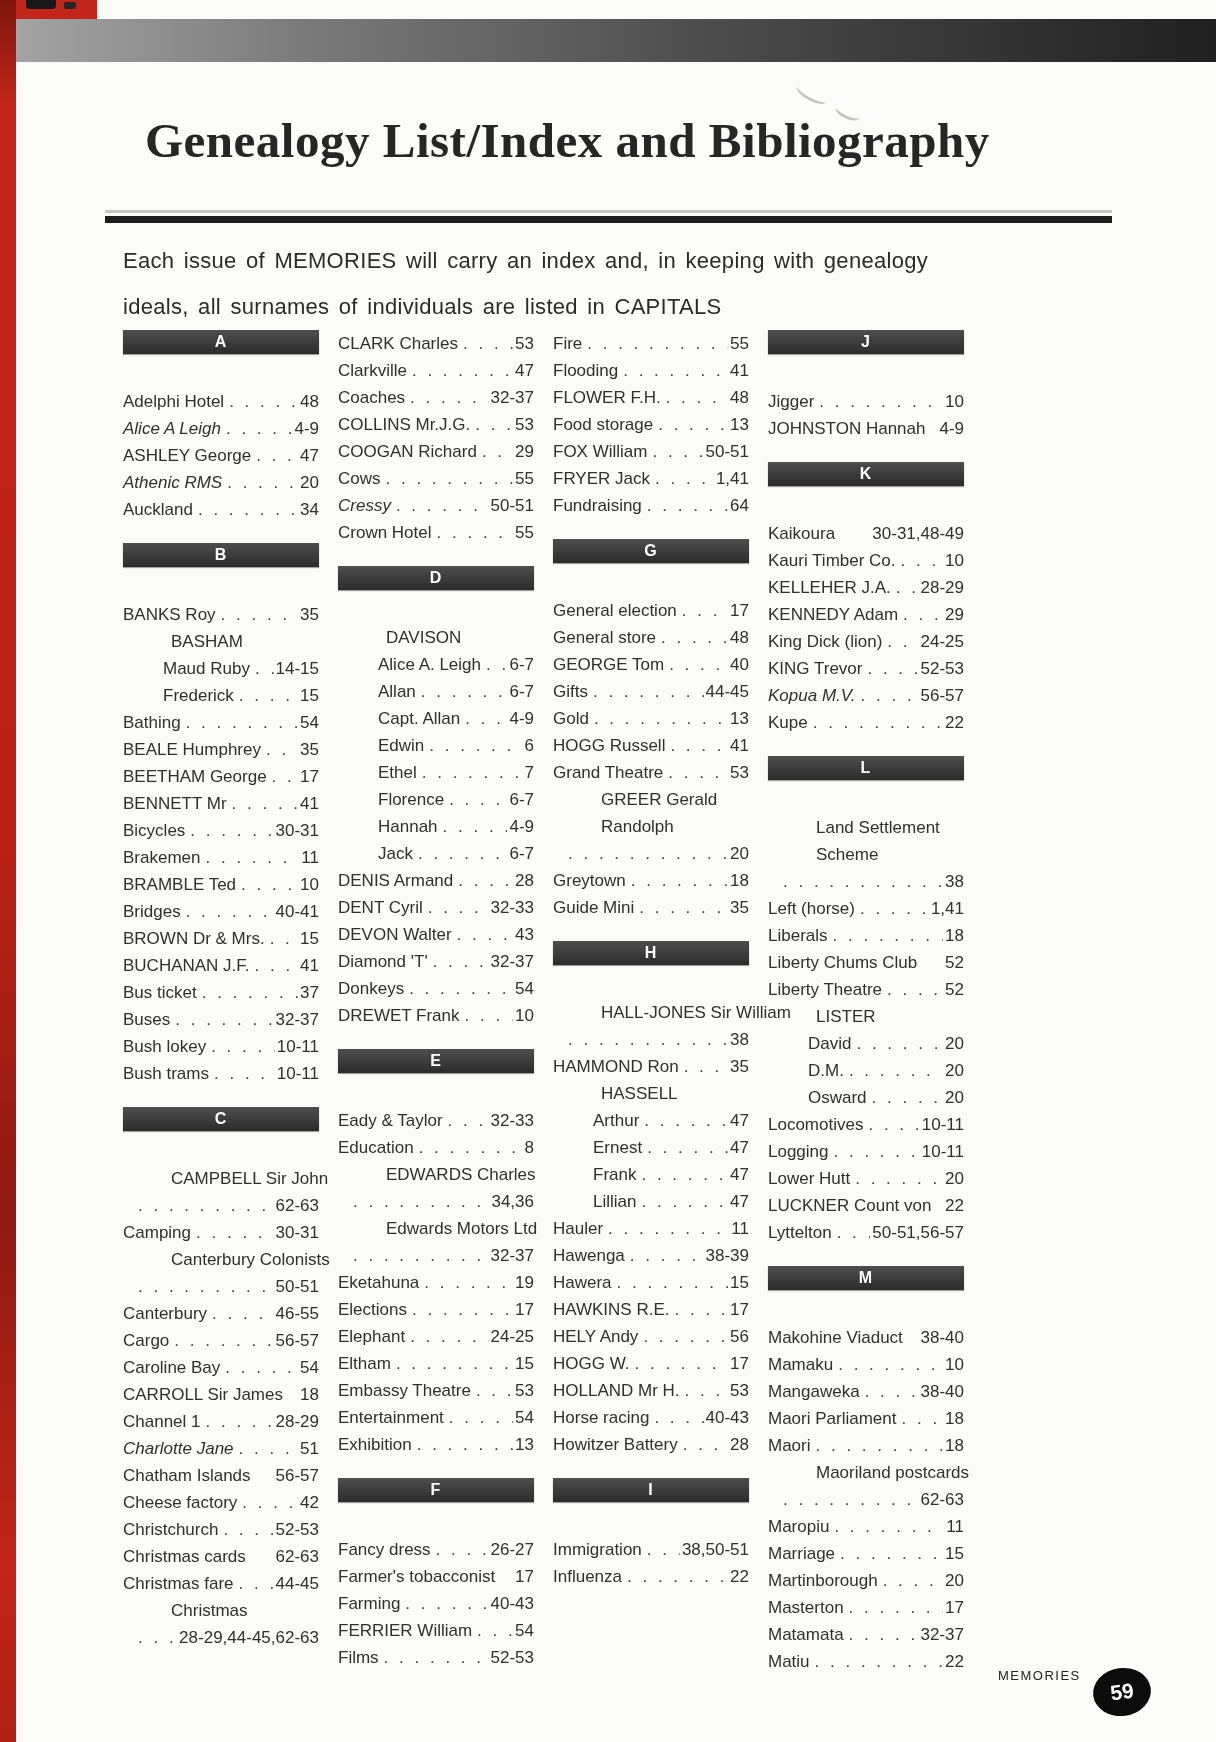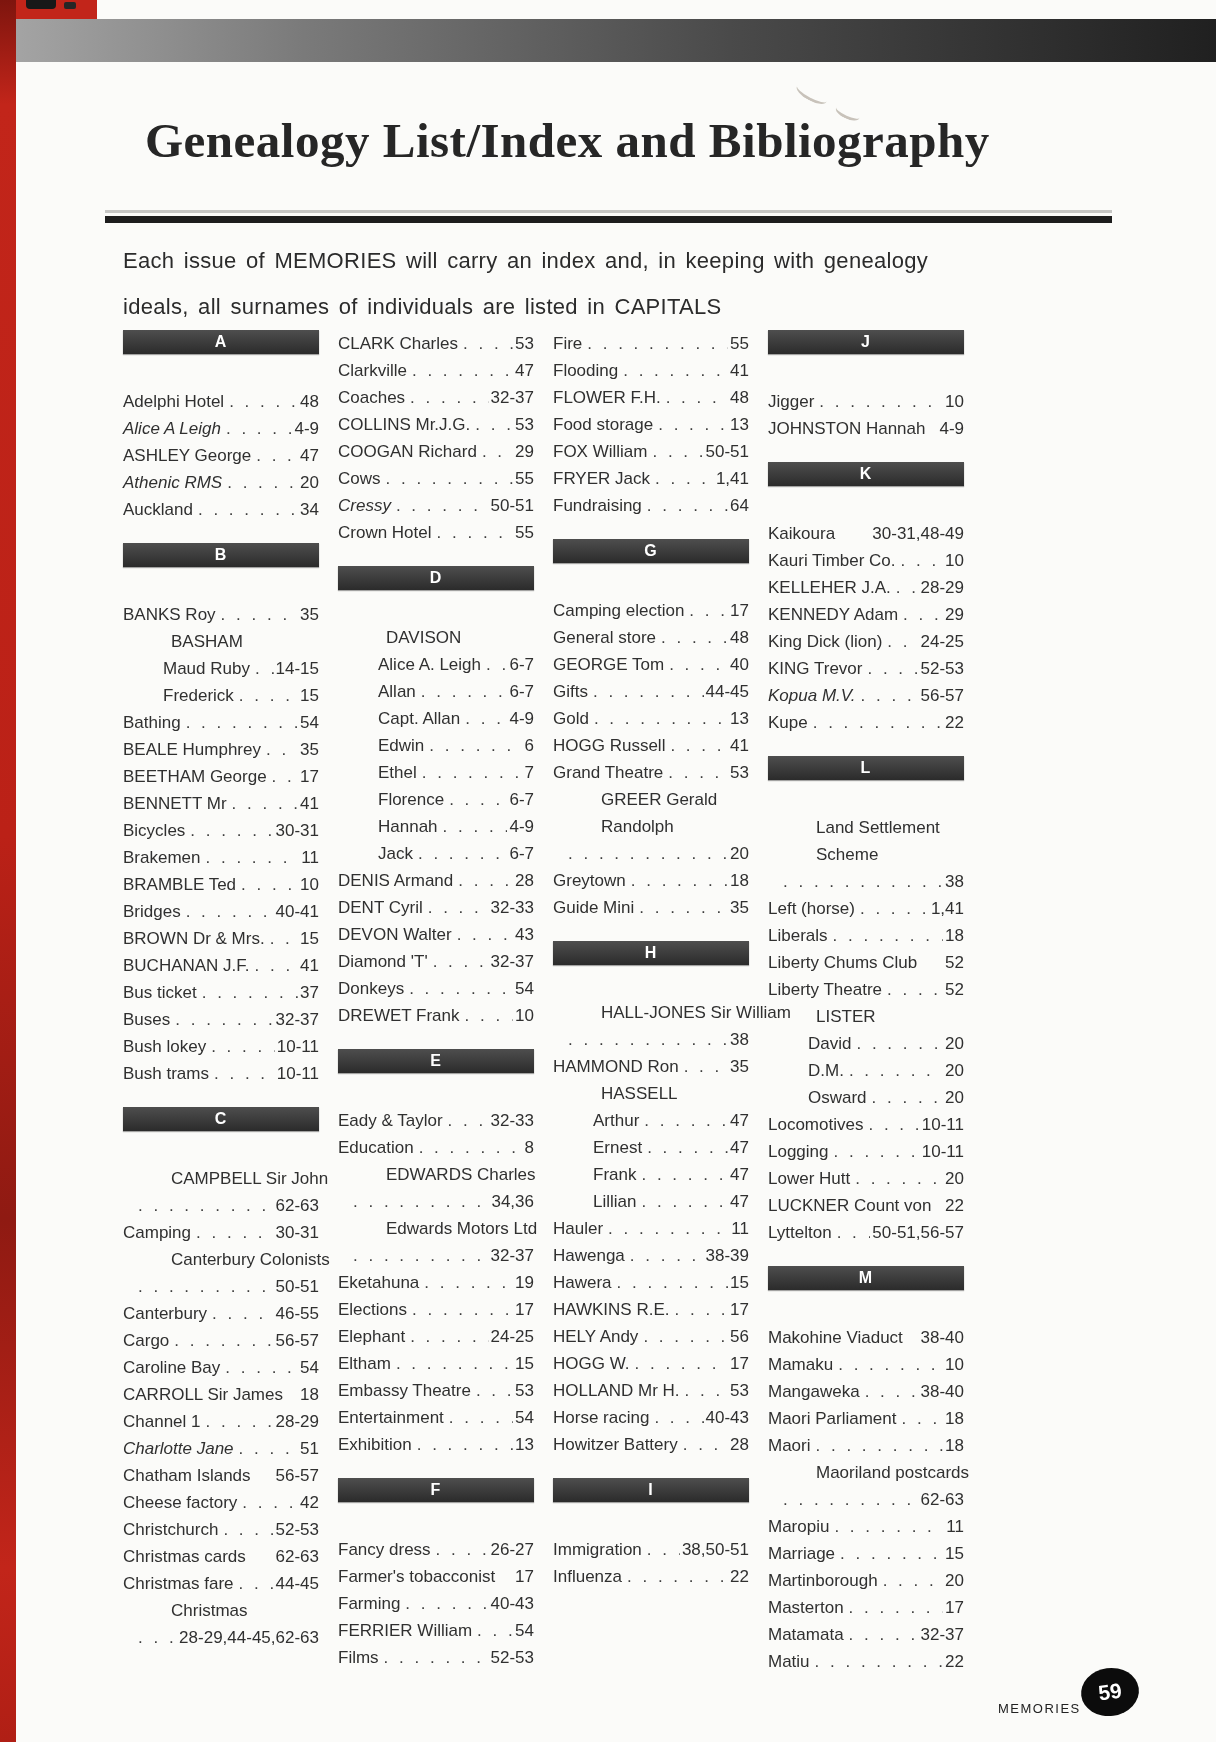--- a/index.html
+++ b/index.html
@@ -43,21 +43,21 @@
   .line.indent{padding-left:40px;}
   .line.cont{padding-left:10px;}
   .line.name{white-space:nowrap;margin-left:48px;}
   .italic .lab{font-style:italic;}
   .lab{white-space:pre;}
   .leader{flex:1;min-width:6px;overflow:hidden;white-space:nowrap;margin:0 2px;color:#3c3c3c;}
   .leader::after{content:". . . . . . . . . . . . . . . . . . . . . . . . . . .";letter-spacing:3px;padding-left:3px;}
   .leader.empty::after{content:"";}
   .pg{white-space:pre;}
   
-  .footer{position:absolute;top:1668px;left:998px;display:flex;align-items:flex-end;}
+  .footer{position:absolute;top:1668px;left:998px;display:flex;align-items:flex-start;gap:12px;}
   .mag{font-size:13px;letter-spacing:1.5px;color:#222;}
   .badge{width:58px;height:48px;background:#0c0c0c;border-radius:50%;color:#fff;
     font-size:21px;font-weight:bold;display:flex;align-items:center;justify-content:center;
     transform:rotate(-8deg);}
 </style>
 </head>
 <body>
 
 <div class="topbar"></div>
 <div class="red-top"></div>
@@ -508,21 +508,21 @@
         <span class="leader"></span>
         <span class="pg">1,41</span>
       </div>
       <div class="line entry">
         <span class="lab">Fundraising</span>
         <span class="leader"></span>
         <span class="pg">64</span>
       </div>
       <div class="letter-bar">G</div>
       <div class="line entry">
-        <span class="lab">Camping election</span>
+        <span class="lab">General election</span>
         <span class="leader"></span>
         <span class="pg">17</span>
       </div>
       <div class="line entry">
         <span class="lab">General store</span>
         <span class="leader"></span>
         <span class="pg">48</span>
       </div>
       <div class="line entry">
         <span class="lab">GEORGE Tom</span>

